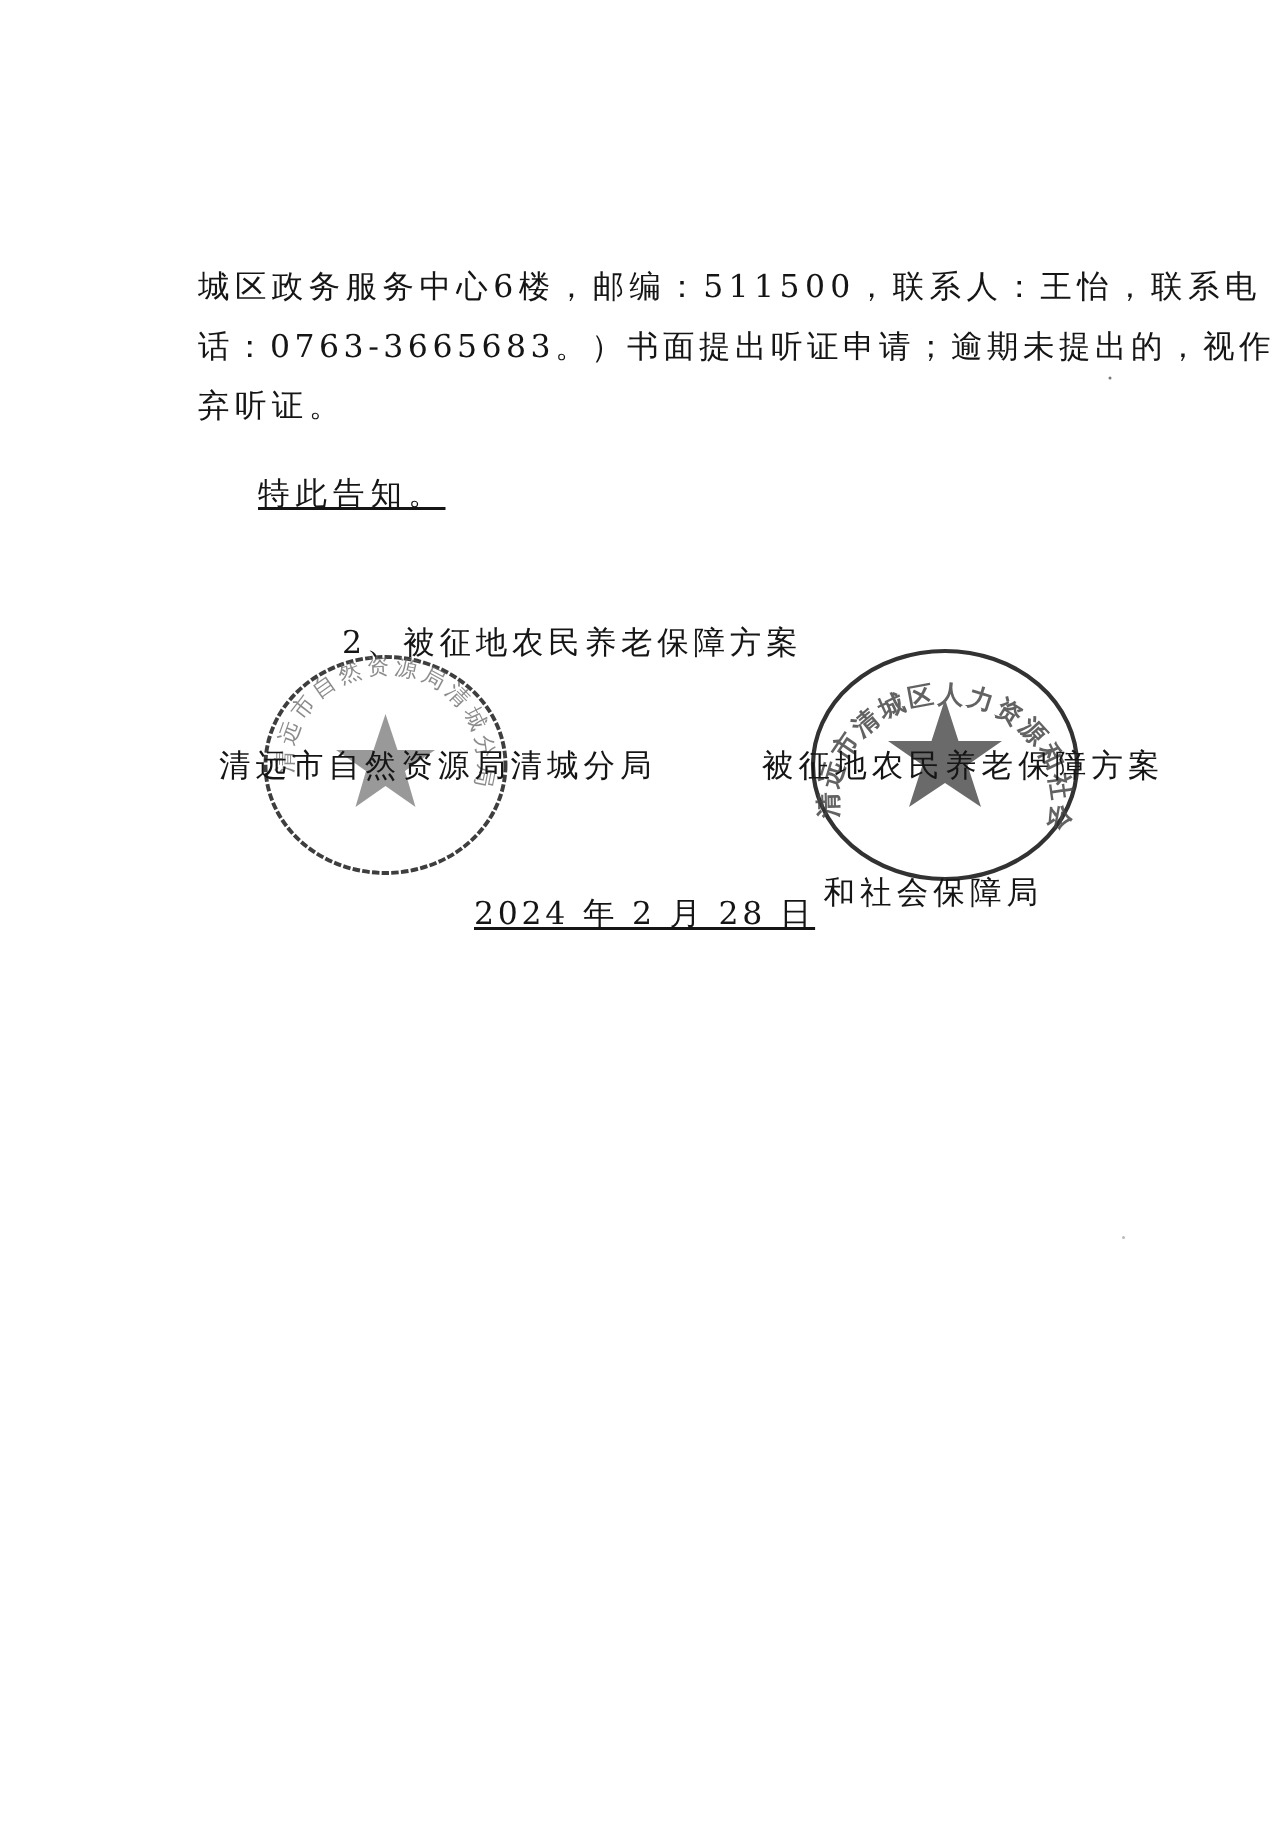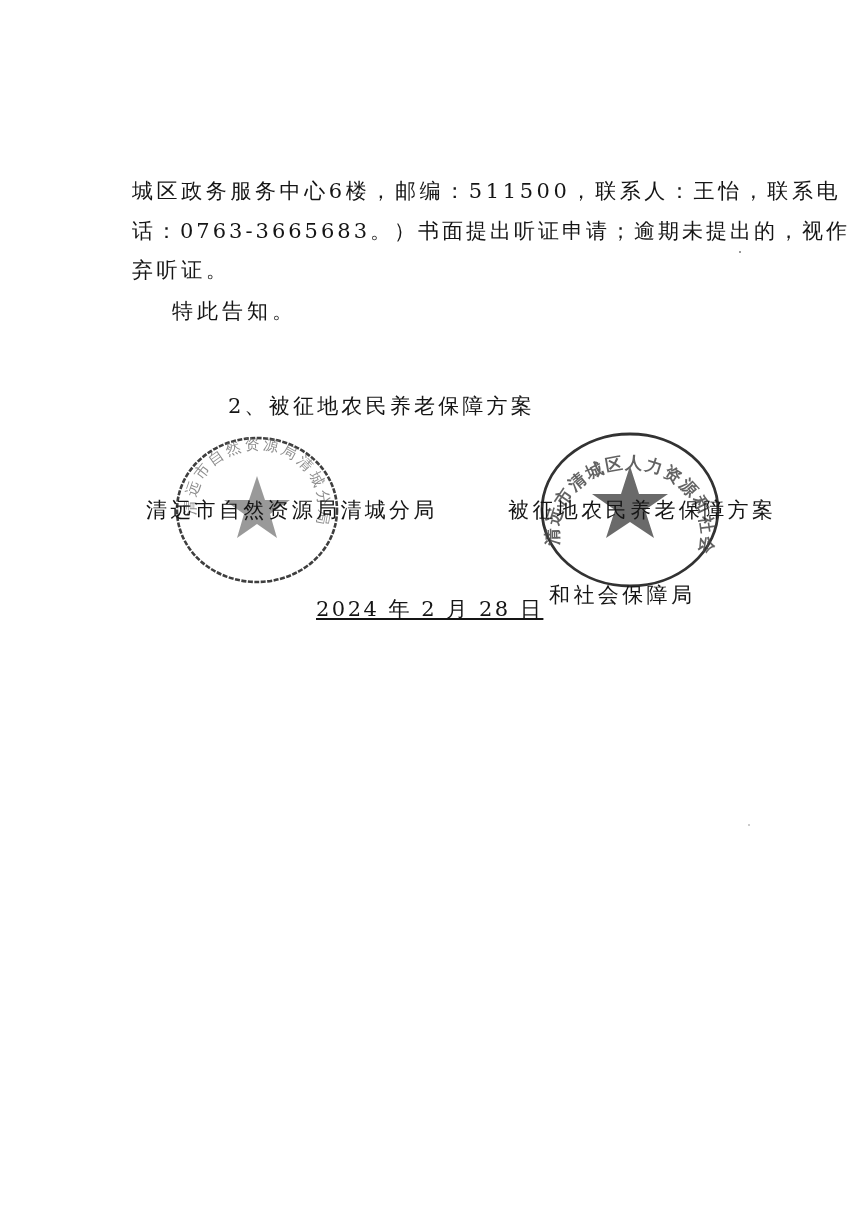--- a/index.html
+++ b/index.html
@@ -26,23 +26,23 @@
       position: absolute;
       font-size: 21px;
       line-height: 26px;
       white-space: nowrap;
       letter-spacing: 3.2px;
       color: #151515;
     }
     .para-line1 { left: 132px; top: 178px; letter-spacing: 3.6px; }
     .para-line2 { left: 132px; top: 218px; letter-spacing: 3.0px; }
     .para-line3 { left: 132px; top: 257px; letter-spacing: 3.6px; }
-    .notice { left: 172px; top: 298px; letter-spacing: 4px; }
+    .notice { left: 172px; top: 316px; letter-spacing: 4px; text-decoration: underline; }
     .attach1 { left: 172px; top: 376px; letter-spacing: 3.2px; }
-    .attach2 { left: 228px; top: 393px; letter-spacing: 3.2px; }
+    .attach2 { left: 228px; top: 415px; letter-spacing: 3.2px; }
     .sign-left { left: 146px; top: 497px; letter-spacing: 3.3px; z-index: 2; }
     .sign-right-1 { left: 508px; top: 497px; letter-spacing: 3.4px; z-index: 2; }
     .sign-right-2 { left: 549px; top: 538px; letter-spacing: 3.4px; z-index: 2; margin-top: 44px; }
     .date { left: 316px; top: 596px; letter-spacing: 2.5px; text-decoration: underline; }
 
     .seal {
       position: absolute;
       z-index: 1;
       opacity: 0.9;
     }

